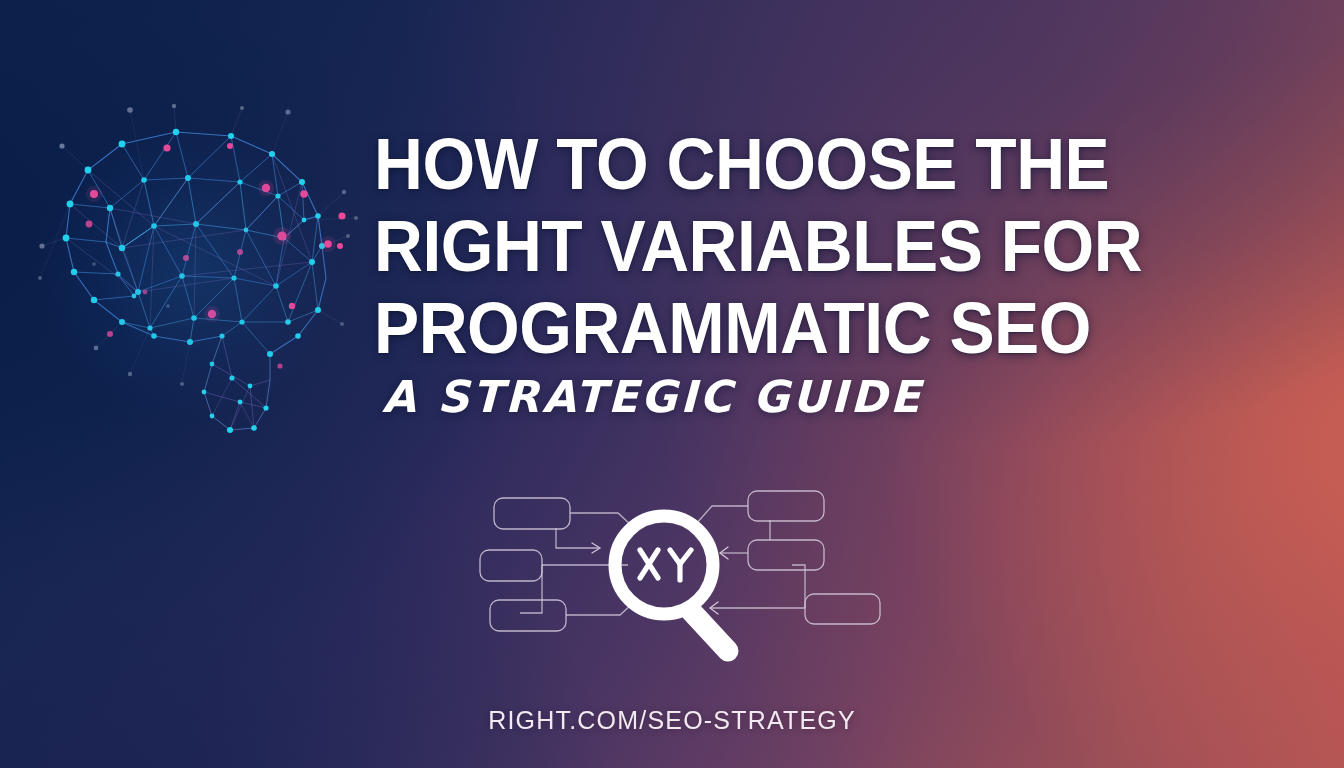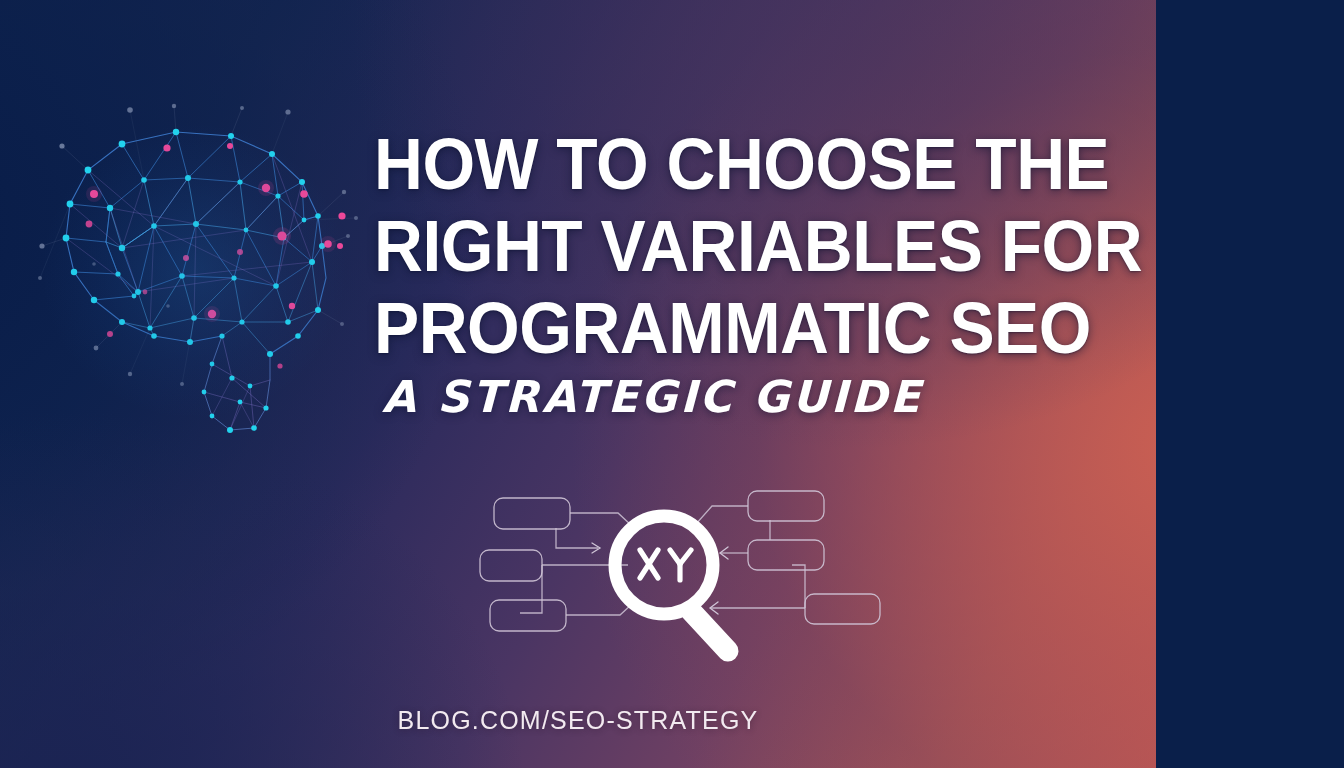--- a/index.html
+++ b/index.html
@@ -8,21 +8,21 @@
   html, body {
     width:1344px; height:768px;
     overflow:hidden;
     background:#0a1f4a;
     font-family:"Liberation Sans", sans-serif;
   }
 
   
   .banner {
     position:relative;
-    width:1156px; height:768px;
+    width:1344px; height:768px;
     overflow:hidden;
     background:#16234f;
   }
 
   
   .bg-base {
     position:absolute; inset:0;
     background:linear-gradient(118deg,
         #0a1f4a 0%,
         #112450 18%,
@@ -369,15 +369,15 @@
 
         <path d="M190,82 L200,96"></path>
         <path d="M211,82 L200,96"></path>
         <path d="M200,96 L200,112"></path>
       </g>
       <text x="169" y="100" font-size="0.1" fill="transparent">X</text>
       <text x="200" y="100" font-size="0.1" fill="transparent">Y</text>
     </svg>
   </div>
 
-  <div class="footer-url">BLOG.COM/SEO-STRATEGY</div>
+  <div class="footer-url">RIGHT.COM/SEO-STRATEGY</div>
 
 </div>
 
 </body></html>

